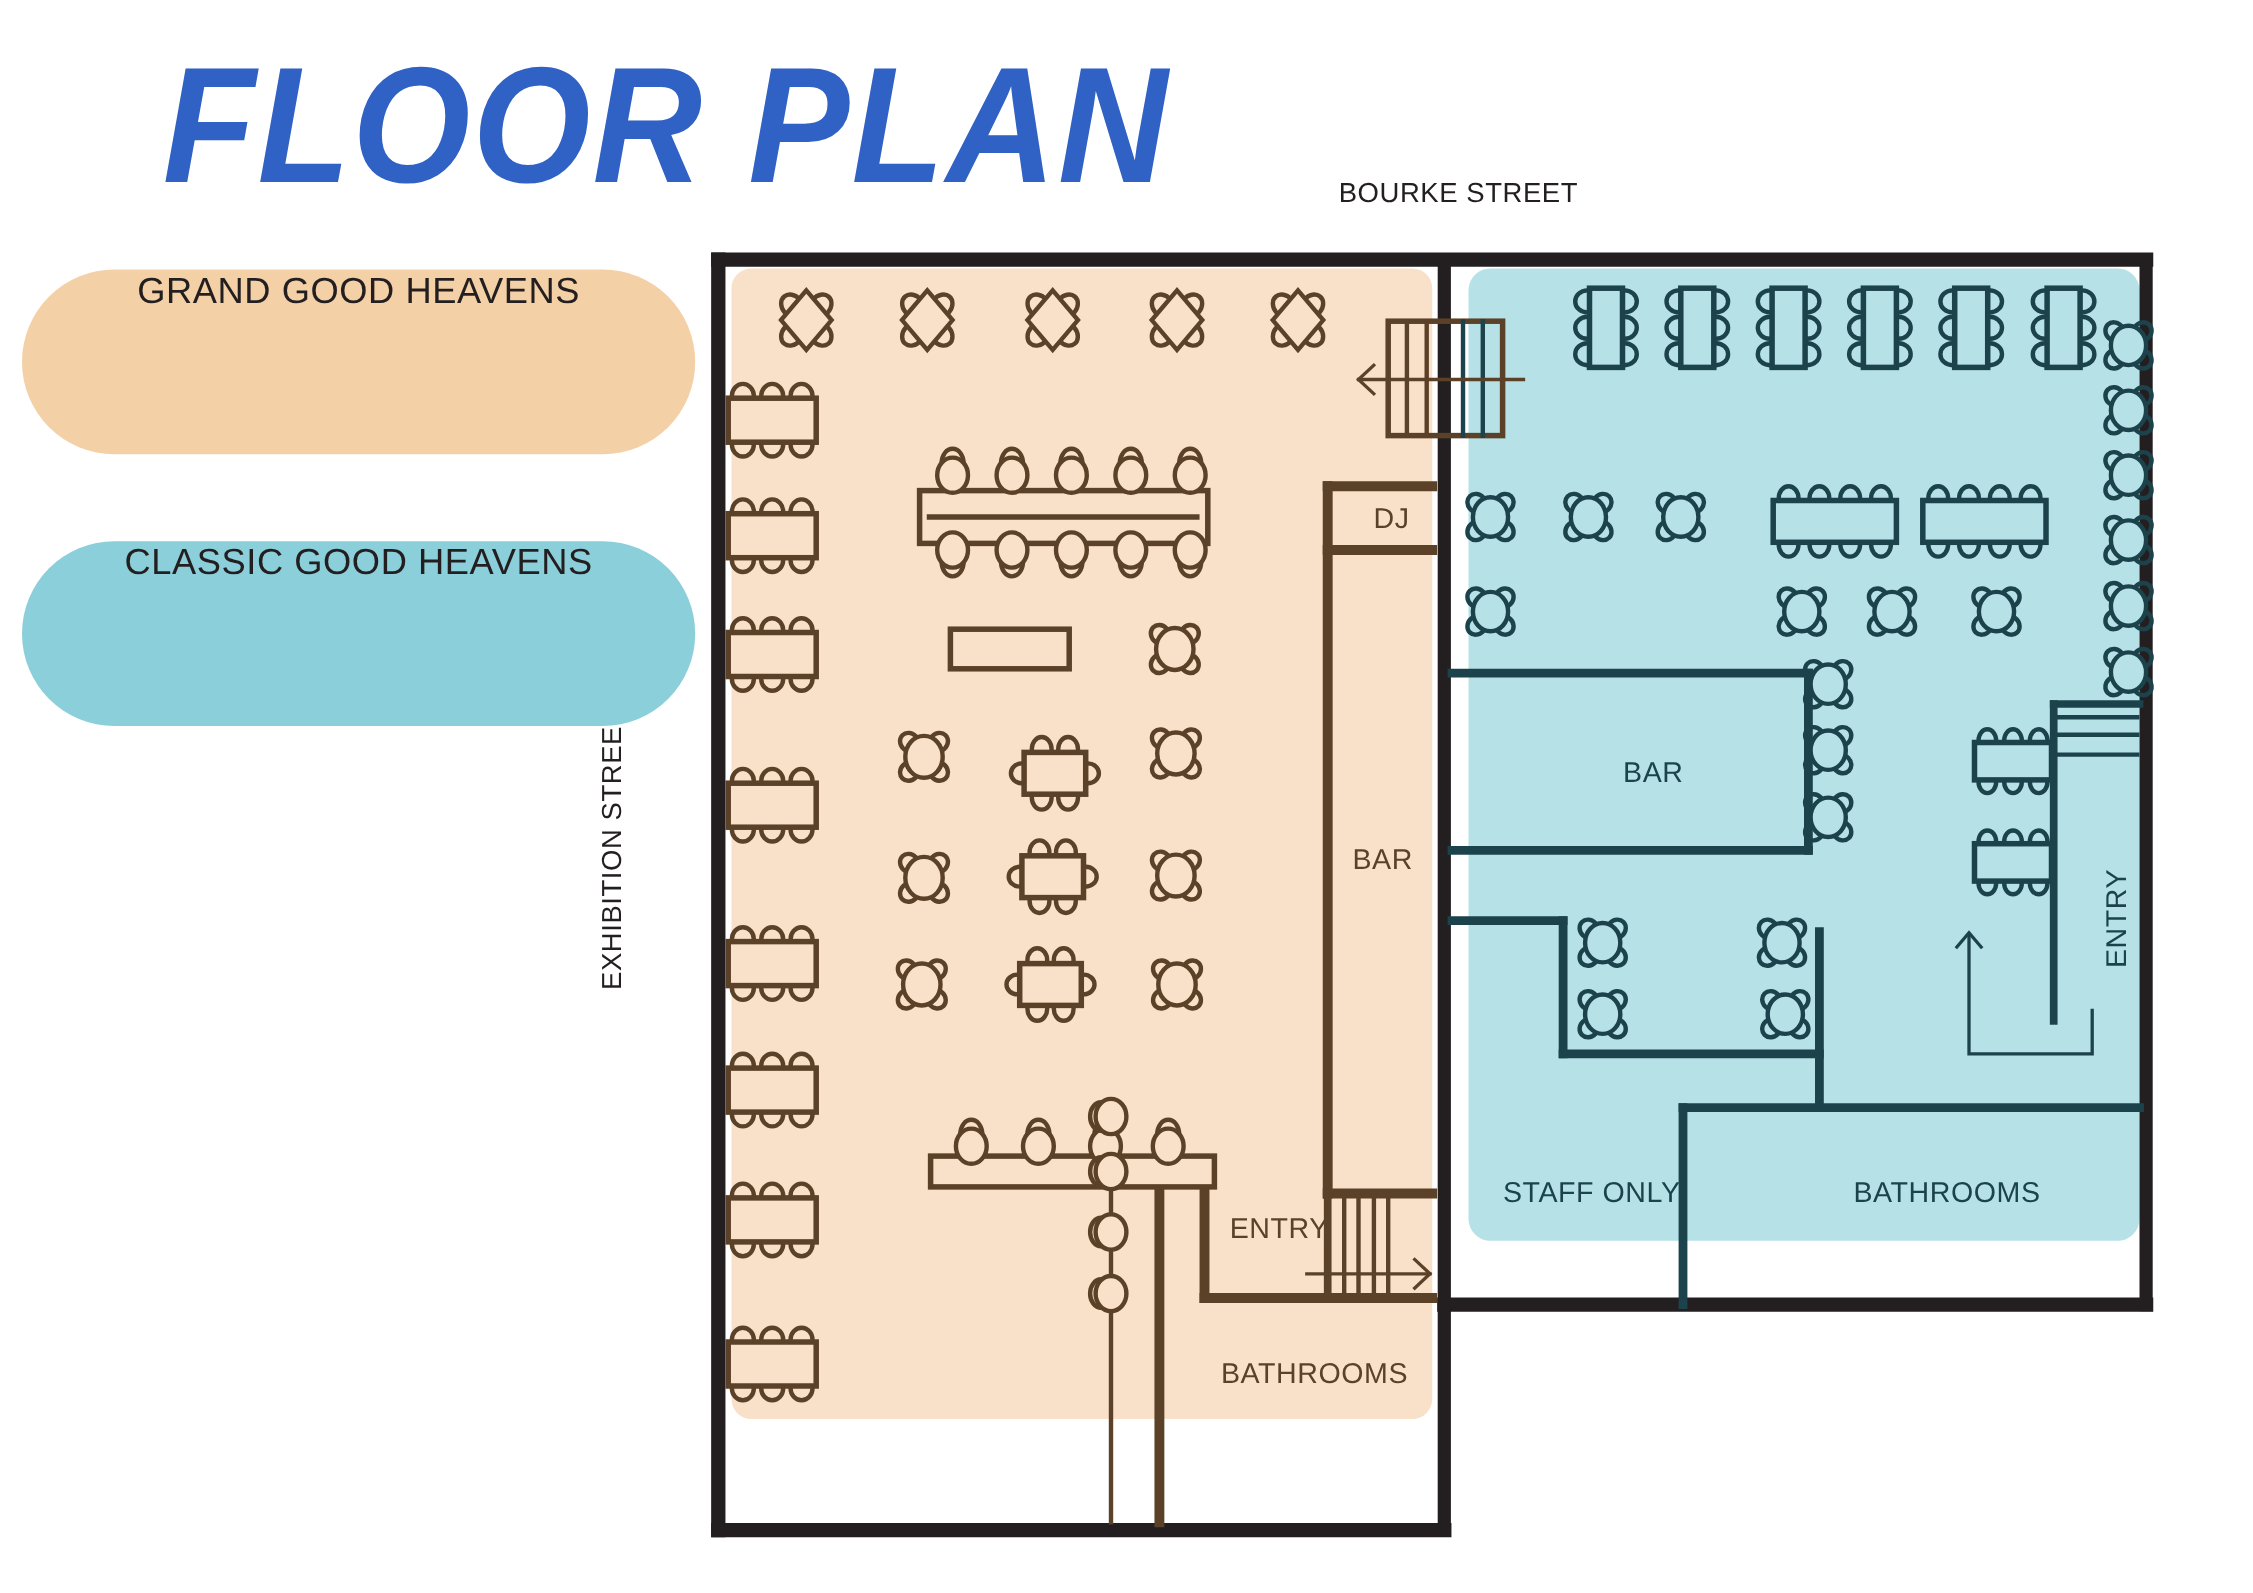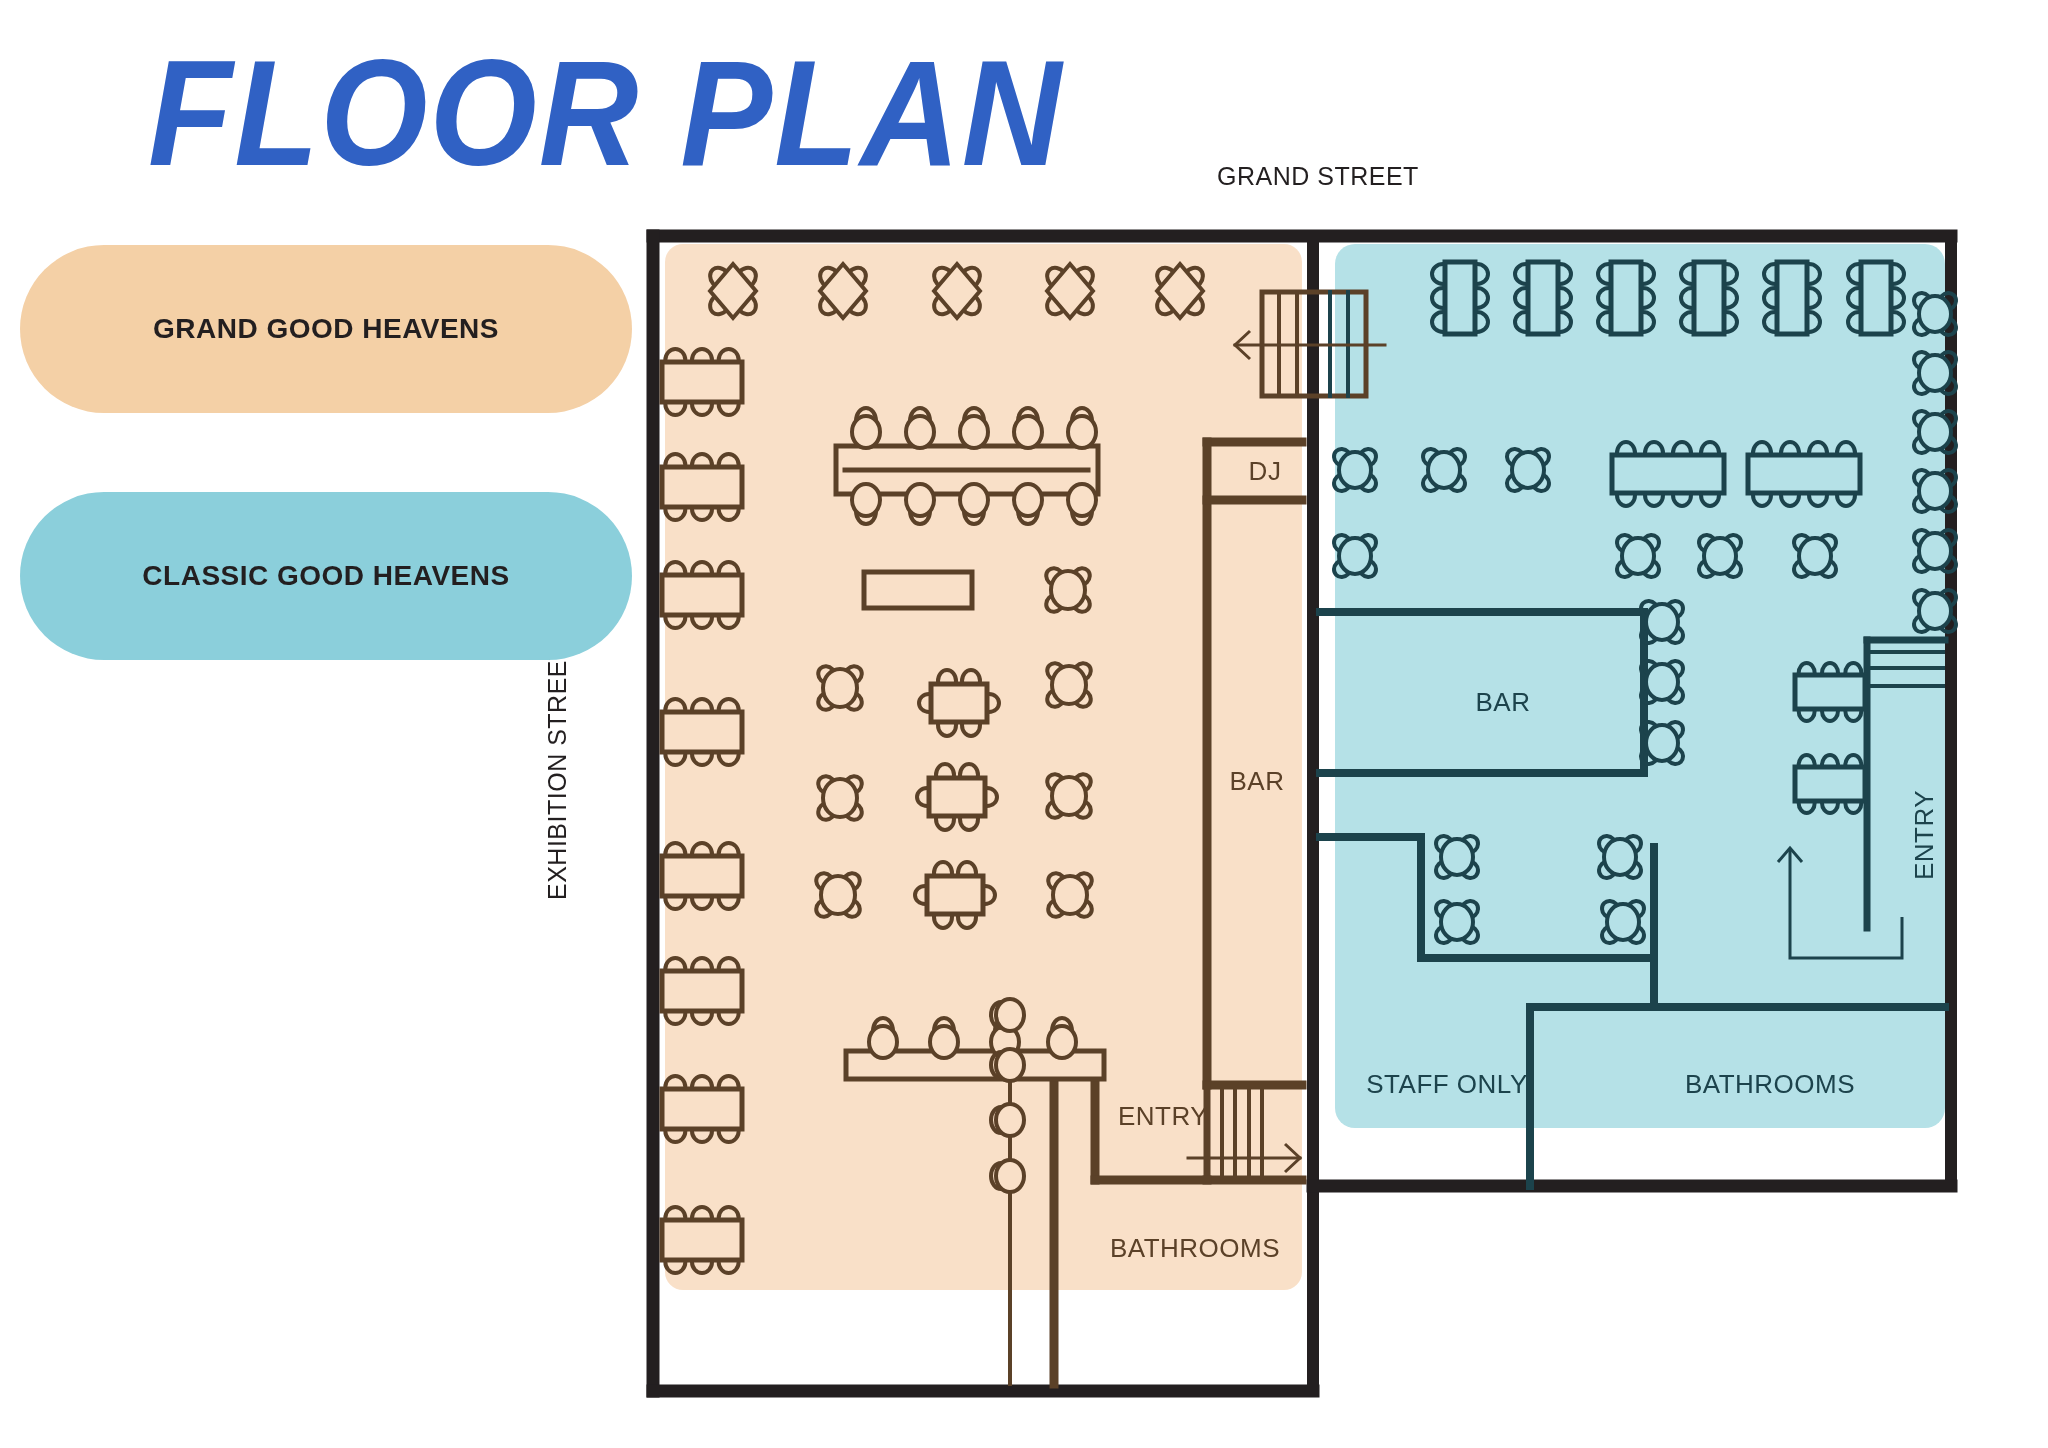--- a/index.html
+++ b/index.html
@@ -5,32 +5,32 @@
   html, body { margin: 0; padding: 0; background: #ffffff; }
   body { width: 2048px; height: 1448px; position: relative; overflow: hidden;
          font-family: "Liberation Sans", sans-serif; }
   .title { position: absolute; left: 148px; top: 38px; font-size: 150px; font-weight: 700;
            font-style: italic; letter-spacing: 2px; line-height: 1; transform: scaleX(0.92);
            transform-origin: left top; }
   .street { position: absolute; font-size: 25px; color: #231f20; letter-spacing: 0.5px; }
   .street-top { left: 1217px; top: 162px; }
   .street-left { left: 543px; top: 900px; transform: rotate(-90deg); transform-origin: left top; white-space: nowrap; }
   .pill { position: absolute; left: 20px; width: 612px; height: 168px; border-radius: 84px;
-          display: flex; align-items: center; justify-content: center;
-          font-size: 28px; color: #231f20; letter-spacing: 0.5px; font-weight: bold; }
+          display: flex; align-items: flex-start; justify-content: center;
+          font-size: 33px; color: #231f20; letter-spacing: 0.5px; }
   .pill-grand { top: 245px; }
   .pill-classic { top: 452px; }
   svg#plan { position: absolute; left: 0; top: 0; }
   .lbl { font-family: "Liberation Sans", sans-serif; font-size: 26px; letter-spacing: 0.5px; }
 </style>
 </head>
 <body>
 
 <div class="title" style="color: rgb(48, 97, 196);">FLOOR PLAN</div>
-<div class="street street-top">GRAND STREET</div>
+<div class="street street-top">BOURKE STREET</div>
 <div class="street street-left">EXHIBITION STREET</div>
 
 <div class="pill pill-grand" style="background: rgb(244, 208, 166);">
   <span>GRAND GOOD HEAVENS</span>
 </div>
 <div class="pill pill-classic" style="background: rgb(139, 207, 219); margin-top: 40px;">
   <span>CLASSIC GOOD HEAVENS</span>
 </div>
 
 <svg id="plan" width="2048" height="1448">

